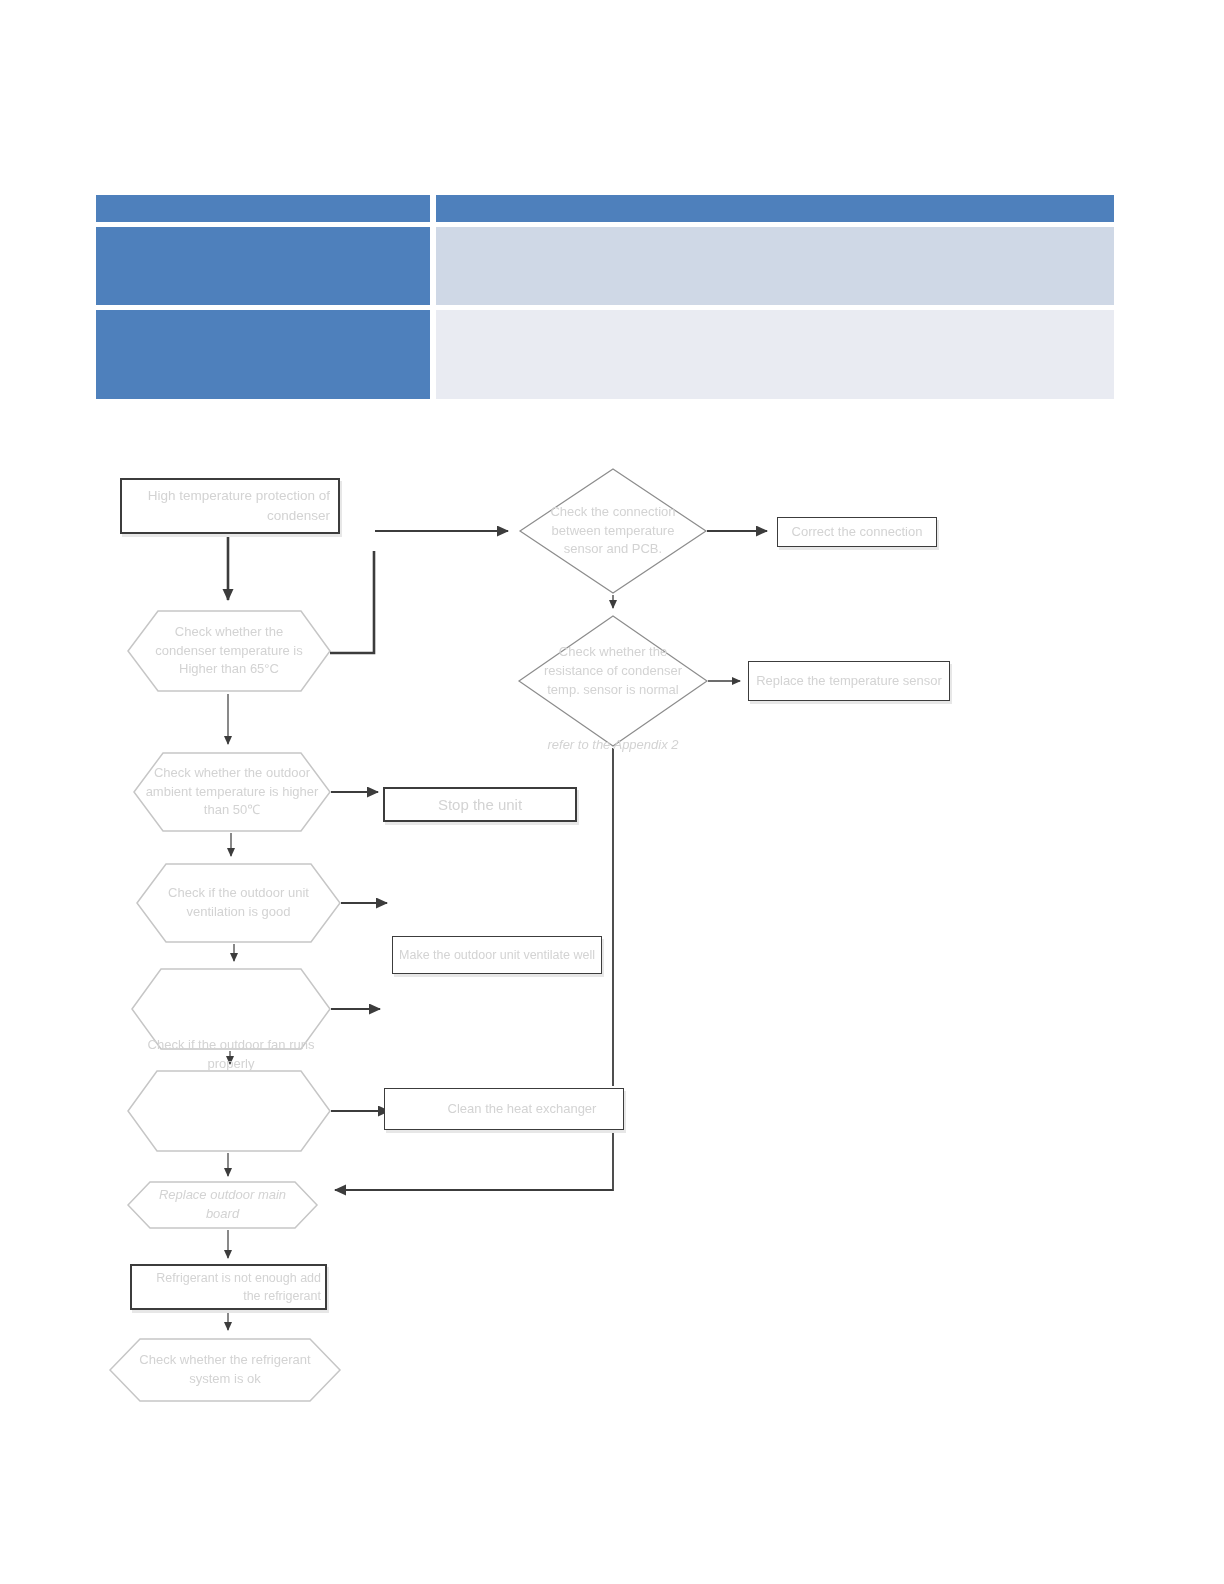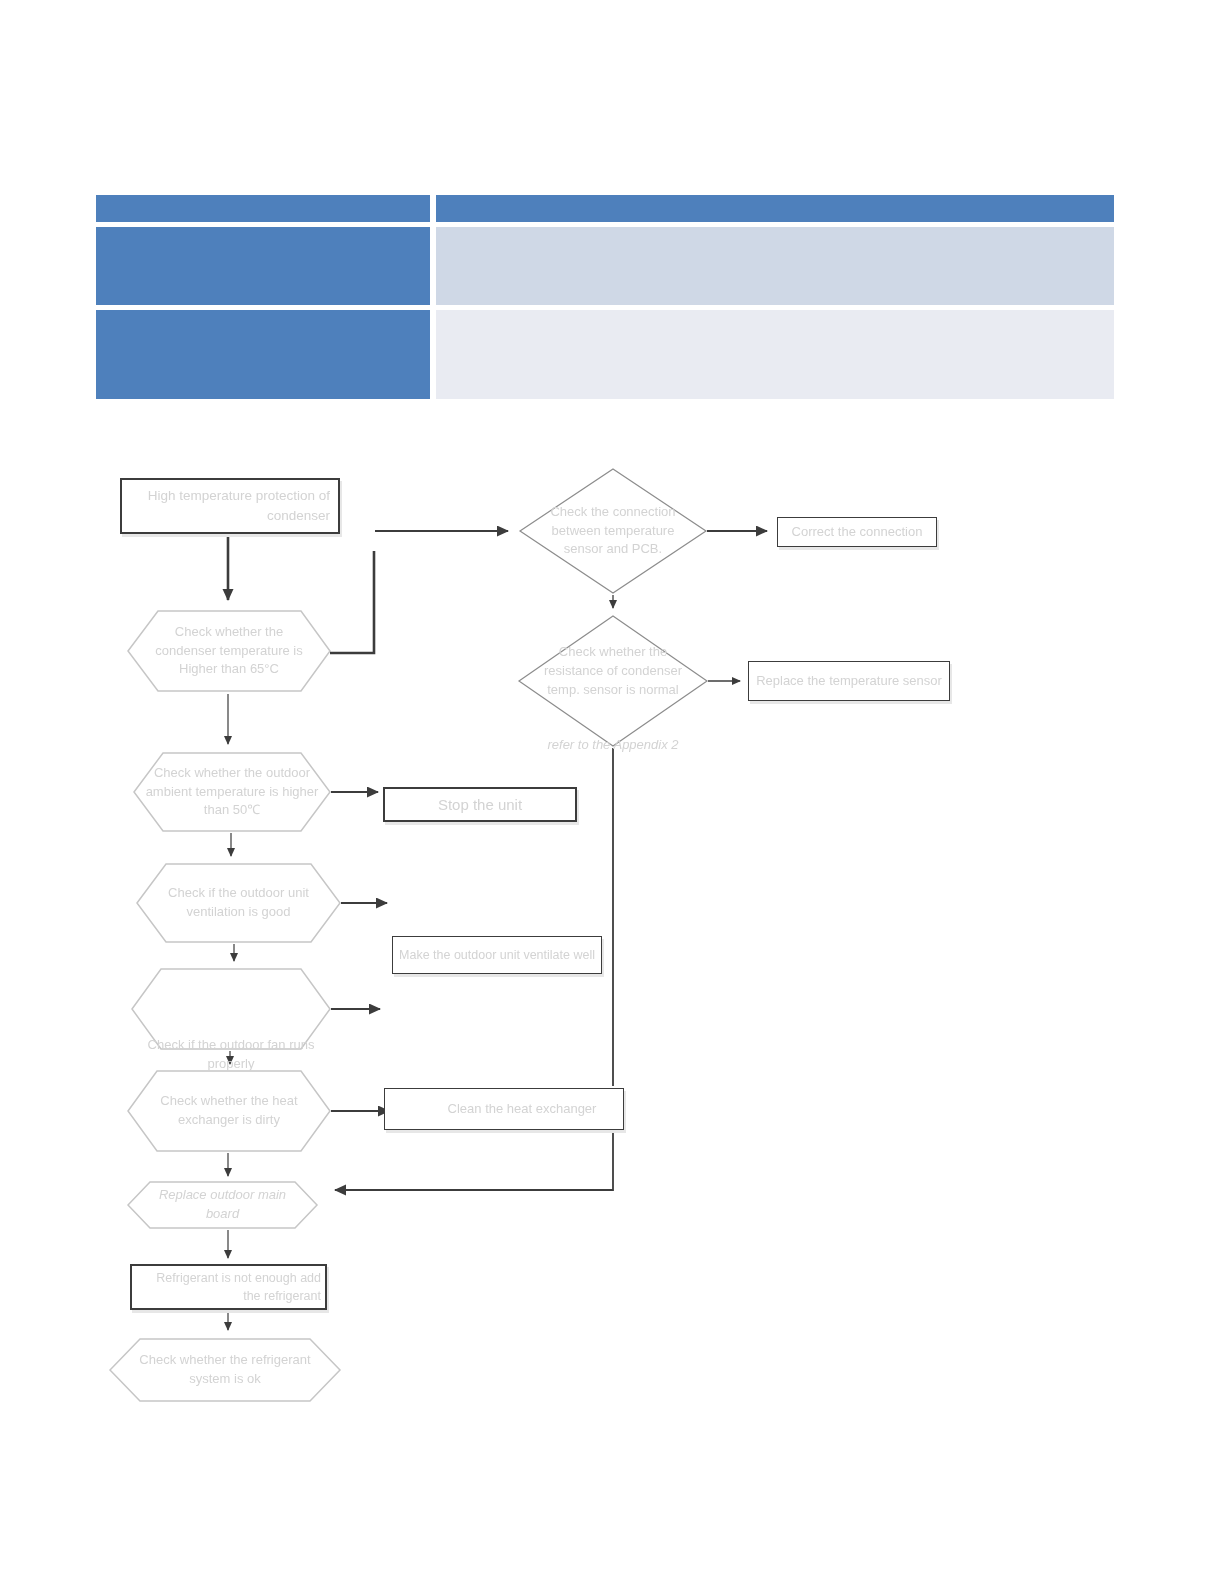--- a/index.html
+++ b/index.html
@@ -129,23 +129,20 @@
   </div>
   <div class="label" style="left:134px;top:753px;width:196px;height:78px;">
     <span class="inner" style="width:176px;">Check whether the outdoor ambient temperature is higher than 50℃</span>
   </div>
   <div class="label" style="left:137px;top:864px;width:203px;height:78px;">
     <span class="inner" style="width:168px;">Check if the outdoor unit ventilation is good</span>
   </div>
   <div class="label" style="left:132px;top:969px;width:198px;height:80px;margin-top:46px;">
     <span class="inner" style="width:182px;">Check if the outdoor fan runs properly</span>
   </div>
-  <div class="label" style="left:128px;top:1071px;width:202px;height:80px;">
-    <span class="inner" style="width:160px;">Check whether the heat exchanger is dirty</span>
-  </div>
   <div class="label" style="left:128px;top:1182px;width:189px;height:46px;font-style:italic;">
     <span class="inner" style="width:145px;">Replace outdoor main board</span>
   </div>
   <div class="label" style="left:533px;top:489px;width:160px;height:84px;">
     <span class="inner" style="width:150px;">Check the connection between temperature sensor and PCB.</span>
   </div>
 
   <div class="label" style="left:110px;top:1339px;width:230px;height:62px;">
     <span class="inner" style="width:190px;">Check whether the refrigerant system is ok</span>
   </div>

